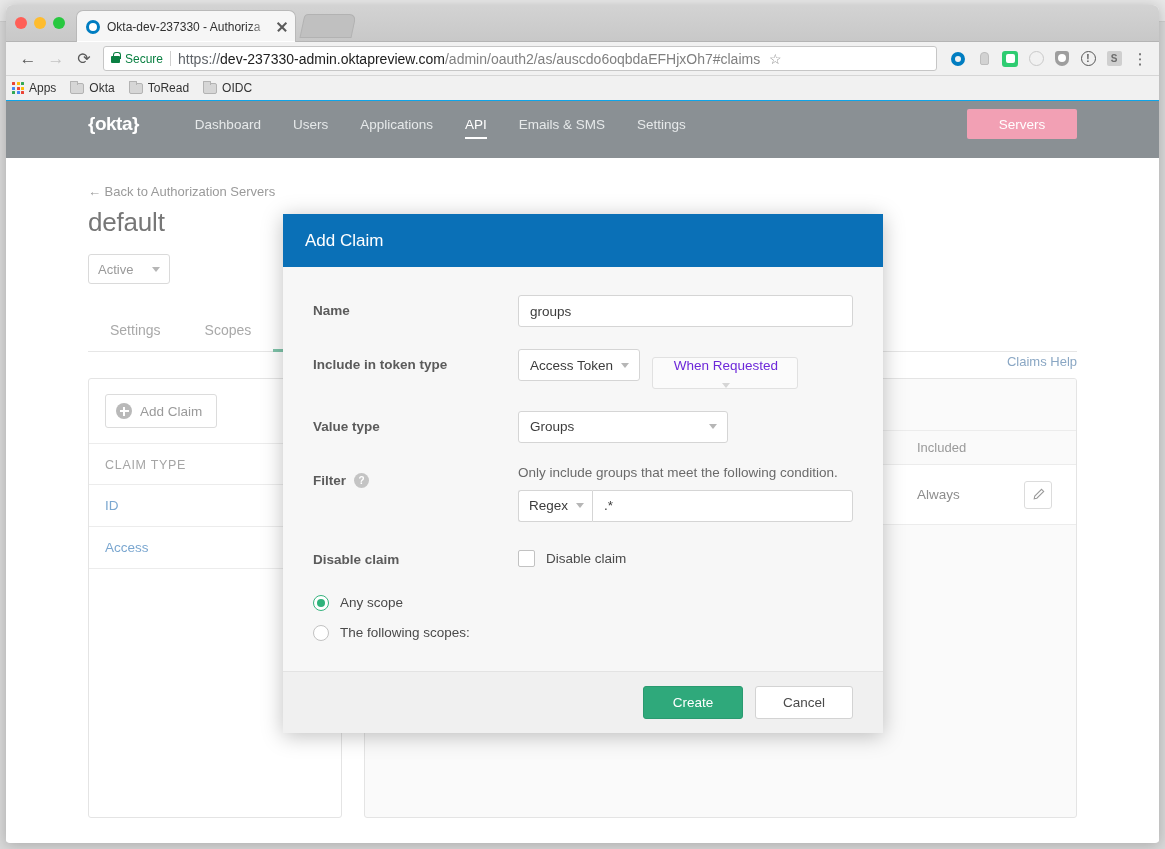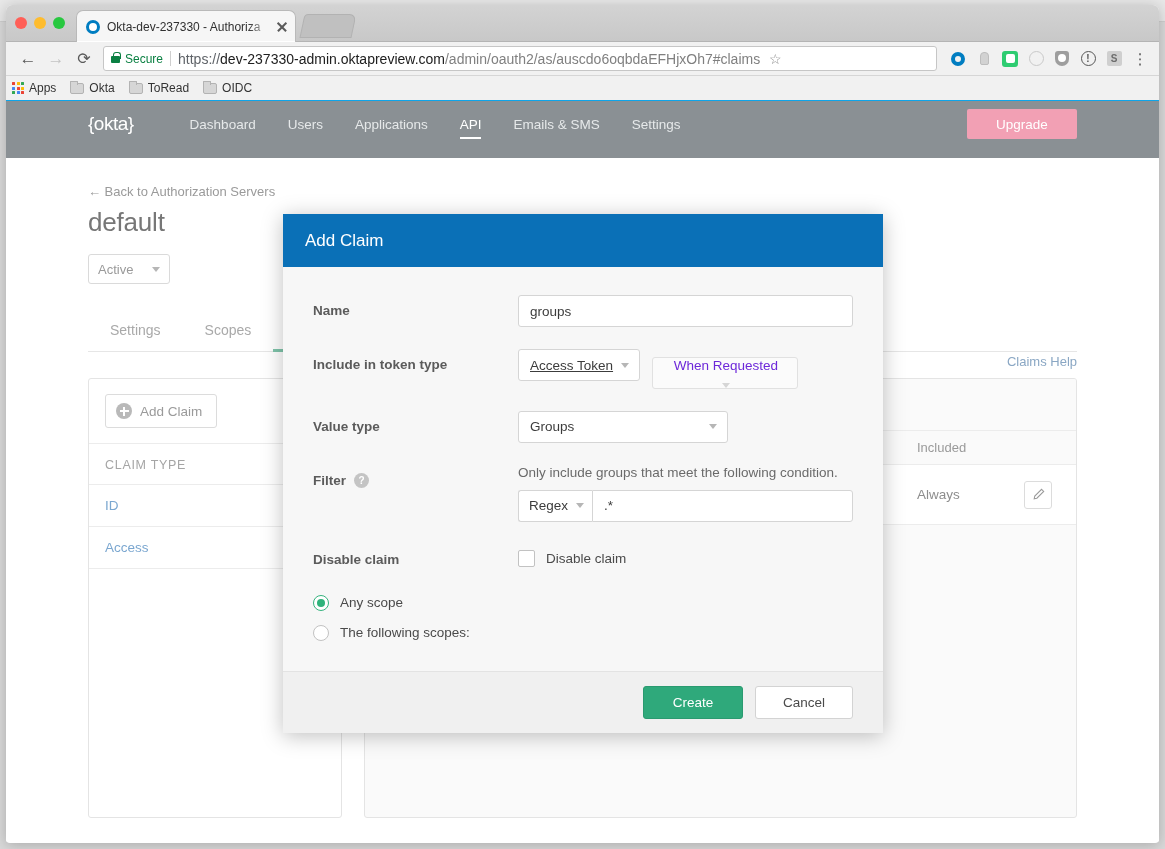--- a/index.html
+++ b/index.html
@@ -210,21 +210,21 @@
   }
 
   
   #okta-nav {
     height: 46px; background: #8a9094;
     display: flex; align-items: center;
     padding: 0 0 0 82px;
     position: relative;
   }
   #okta-logo {
-    font-size: 19px; color: #fff; font-weight: normal;
+    font-size: 19px; color: #fff; font-weight: bold;
     letter-spacing: -0.5px; margin-right: 40px;
     white-space: nowrap;
   }
   .nav-item {
     font-size: 13.5px; color: #e6e9ea;
     padding: 14px 16px 13px 16px;
     position: relative; white-space: nowrap;
   }
   .nav-item.active { color: #ffffff; }
   .nav-item.active::after {
@@ -427,21 +427,21 @@
   .selbox {
     height: 32px;
     border: 1px solid #d5d5d5; border-radius: 3px;
     background: #ffffff;
     font-size: 13.5px; color: #3c3c3c;
     padding: 0 10px 0 11px;
     display: inline-flex; align-items: center; justify-content: space-between;
   }
   .selbox.disabled { color: #6d28d9; background: #fbfbfb; border-color: #e1e1e1; flex-direction: column; }
   .selbox.disabled .caret { border-top-color: #d6d6d6; }
-  .sel-token  { width: 122px; margin-right: 8px; text-decoration: underline; }
+  .sel-token  { width: 122px; margin-right: 8px; }
   .sel-when   { width: 146px; }
   .sel-value  { width: 210px; }
 
   .filter-note { font-size: 13.5px; color: #6a6a6a; margin-bottom: 10px; }
   .filter-group { display: flex; }
   .filter-op {
     width: 74px; height: 32px;
     border: 1px solid #d5d5d5; border-right: none;
     border-radius: 3px 0 0 3px;
     background: #fff;
@@ -593,21 +593,21 @@
     <div id="viewport">
 
       <div id="okta-nav">
         <div id="okta-logo">{okta}</div>
         <div class="nav-item">Dashboard</div>
         <div class="nav-item">Users</div>
         <div class="nav-item">Applications</div>
         <div class="nav-item active">API</div>
         <div class="nav-item">Emails &amp; SMS</div>
         <div class="nav-item">Settings</div>
-        <div id="upgrade-btn">Upgrade</div>
+        <div id="upgrade-btn">Servers</div>
       </div>
       <div id="okta-nav-shadow"></div>
 
       <div id="page">
         <div id="back-link">← Back to Authorization Servers</div>
         <h1 id="as-title">default</h1>
 
         <div id="status-select">
           <span>Active</span>
           <span class="caret"></span>

